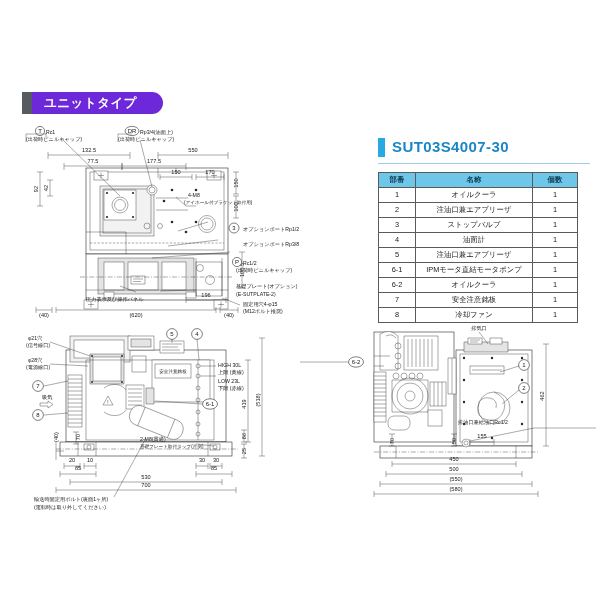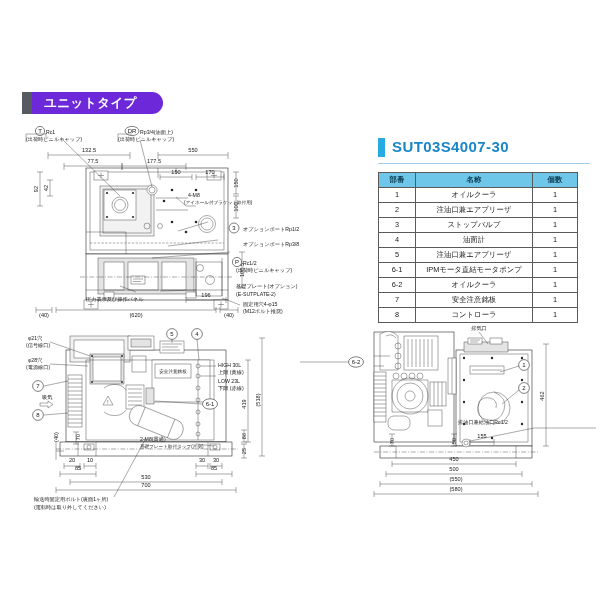--- a/index.html
+++ b/index.html
@@ -128,21 +128,21 @@
         <td>オイルクーラ</td>
         <td>1</td>
       </tr>
       <tr>
         <td>7</td>
         <td>安全注意銘板</td>
         <td>1</td>
       </tr>
       <tr>
         <td>8</td>
-        <td>コントローラ</td>
+        <td>冷却ファン</td>
         <td>1</td>
       </tr>
     </tbody>
   </table>
 
   <svg class="draw" viewBox="0 0 600 600">
 
     <g>
 
       <rect class="ln fillw" x="86" y="168" width="142" height="86"></rect>

